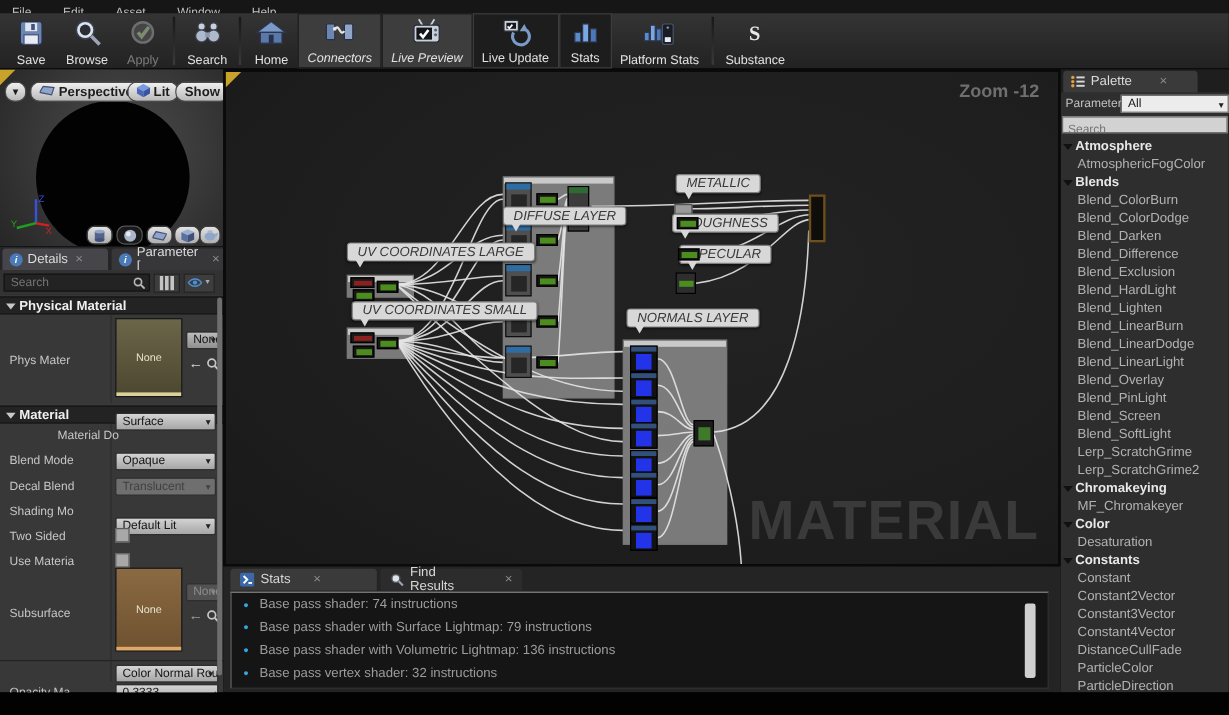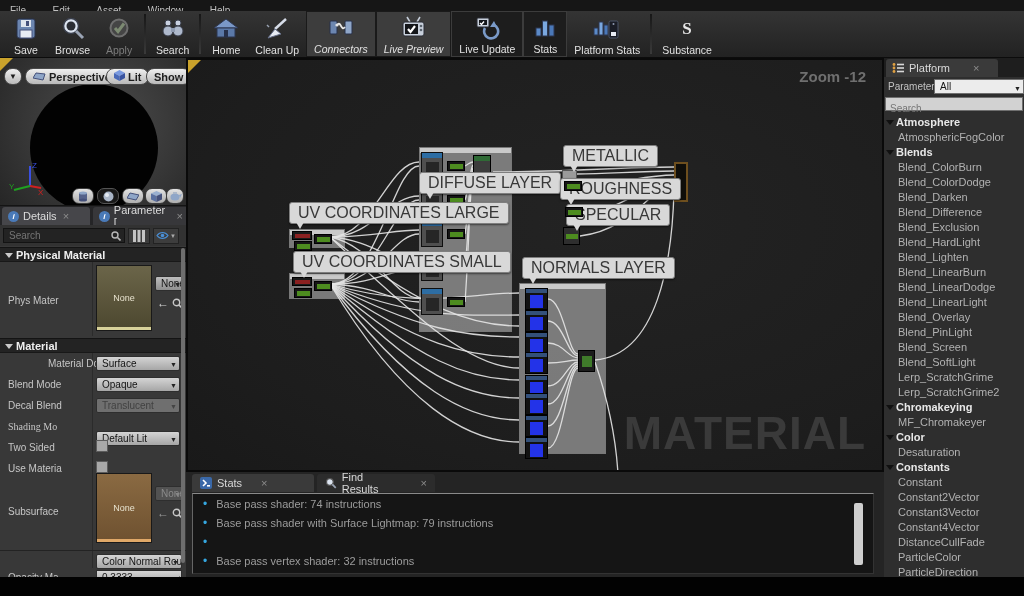--- a/index.html
+++ b/index.html
@@ -123,22 +123,22 @@
   .dmerge::before { content:""; display:block; height:5px; background:#2f6a35; }
   .nmerge { width:17px; height:22px; background:#1c1c1c; border:1px solid #000; }
   .nmerge::after { content:""; position:absolute; left:3px; top:5px; width:10px; height:11px; background:#3f7a2a; }
   .graynode { width:15px; height:9px; background:#9a9a9a; border:1px solid #555; }
   .texsm { width:17px; height:18px; background:#2e2e2e; border:1px solid #000; }
   .texsm::after { content:""; position:absolute; left:2px; top:6px; width:12px; height:5px; background:#4d8c1f; }
   .outnode { width:14px; height:40px; background:#0f0e0a; border:2px solid #6e4f1e; }
   .z5 { z-index:5; }
 
   .bubble { position:absolute; background:#d8d8d8; border:1px solid #7e7e7e; border-radius:3px;
-    font-size:16px; color:#383838; padding:1px 8px; white-space:nowrap; z-index:4;
-    box-shadow:0 1px 2px rgba(0,0,0,0.5); }
+    font-size:11px; color:#383838; padding:1px 8px; white-space:nowrap; z-index:4;
+    box-shadow:0 1px 2px rgba(0,0,0,0.5);font-style:italic; }
   .bubble::after { content:""; position:absolute; left:6px; bottom:-6px;
     border-left:4px solid transparent; border-right:4px solid transparent; border-top:7px solid #d8d8d8; }
 
   
   #stats-panel { position:absolute; left:186px; top:472px; width:698px; height:105px; background:#242424; }
   .s-tab { position:absolute; top:2px; height:18px; border-radius:3px 3px 0 0; display:flex;
     align-items:center; gap:5px; font-size:11px; color:#d8d8d8; padding:0 8px; }
   .s-tab .x { color:#8d8d8d; margin-left:14px; }
   #stats-content { position:absolute; left:6px; top:21px; width:682px; height:81px; background:#151515;
     border:1px solid #333; border-top:1px solid #8a8a8a; border-left:1px solid #666; overflow:hidden; }
@@ -221,28 +221,20 @@
   </div>
   <div class="tb-sep"></div>
   <div class="tb-btn">
     <span><svg width="26" height="24" viewBox="0 0 26 24">
           <path d="M13,2 L25,11 L1,11 Z" fill="#7a98c8" stroke="#2c3650"></path>
           <rect x="4" y="11" width="18" height="9" fill="#5b79a8" stroke="#2c3650"></rect>
           <rect x="11" y="13" width="4" height="7" fill="#26304a"></rect>
         </svg></span>
     <span>Home</span>
   </div>
-  <div class="tb-btn">
-    <span><svg width="26" height="24" viewBox="0 0 26 24">
-          <line x1="22" y1="2" x2="11" y2="12" stroke="#d6dce8" stroke-width="2.5"></line>
-          <polygon points="11,12 4,21 17,17" fill="#e8ecf4" stroke="#66708a"></polygon>
-          <line x1="3" y1="8" x2="5" y2="10" stroke="#9aa4b4" stroke-width="1.5"></line>
-        </svg></span>
-    <span>Clean Up</span>
-  </div>
   <div class="tb-btn lit">
     <span><svg width="26" height="24" viewBox="0 0 26 24">
           <rect x="2" y="5" width="7" height="13" rx="1" fill="#6c86b0" stroke="#27304a"></rect>
           <rect x="17" y="5" width="7" height="13" rx="1" fill="#8fa6c8" stroke="#27304a"></rect>
           <path d="M9,9 C13,4 13,16 17,11" fill="none" stroke="#e6e6e6" stroke-width="1.8"></path>
           <circle cx="9" cy="9" r="1.6" fill="#e6e6e6"></circle>
         </svg></span>
     <span>Connectors</span>
   </div>
   <div class="tb-btn lit">
@@ -413,26 +405,26 @@
   <span class="tool-arrow" style="left:157px; top:239px;">←</span>
   <svg class="abs" style="left:172px; top:240px;" width="11" height="11" viewBox="0 0 11 11">
       <circle cx="4.5" cy="4.5" r="3.2" fill="none" stroke="#c8c8c8" stroke-width="1.4"></circle>
       <line x1="7" y1="7" x2="10.5" y2="10.5" stroke="#c8c8c8" stroke-width="1.6"></line>
     </svg>
 
   <div class="sect-head" style="top:280px;">Material</div>
   <div class="col-div" style="top:295px; height:215px;"></div>
 
   <span class="prop-label" style="top:300px;padding-left:40px;">Material Do</span>
-  <div class="dd" style="left:96px; top:298px; width:84px;"><span>Surface</span></div>
+  <div class="dd" style="left:96px; top:286px; width:84px;"><span>Surface</span></div>
   <span class="prop-label" style="top:321px;">Blend Mode</span>
   <div class="dd" style="left:96px; top:319px; width:84px;"><span>Opaque</span></div>
   <span class="prop-label" style="top:342px;">Decal Blend</span>
   <div class="dd dis" style="left:96px; top:340px; width:84px;"><span>Translucent</span></div>
-  <span class="prop-label" style="top:363px;font-family:Liberation Serif, serif;">Shading Mo</span>
+  <span class="prop-label" style="top:363px;">Shading Mo</span>
   <div class="dd" style="left:96px; top:361px; width:84px;margin-top:12px;"><span>Default Lit</span></div>
   <span class="prop-label" style="top:384px;">Two Sided</span>
   <div class="chk" style="left:96px; top:382px;"></div>
   <span class="prop-label" style="top:405px;">Use Materia</span>
   <div class="chk" style="left:96px; top:403px;"></div>
 
   <span class="prop-label" style="top:448px;">Subsurface</span>
   <div class="thumb" style="left:96px; top:415px; height:70px; background:linear-gradient(#8a6a42,#6e5130);">
     <span>None</span>
     <span class="strip" style="background:#e0a868;"></span>
@@ -575,20 +567,21 @@
         <div class="stat-line">
           <span class="bullet">•</span>
           <span>Base pass shader: 74 instructions</span>
         </div>
         <div class="stat-line">
           <span class="bullet">•</span>
           <span>Base pass shader with Surface Lightmap: 79 instructions</span>
         </div>
         <div class="stat-line">
           <span class="bullet">•</span>
+          <span>Base pass shader with Volumetric Lightmap: 136 instructions</span>
         </div>
         <div class="stat-line">
           <span class="bullet">•</span>
           <span>Base pass vertex shader: 32 instructions</span>
         </div>
         <div class="stat-line">
           <span class="bullet">•</span>
           <span>Texture samplers: 2/16</span>
         </div>
       </div>
@@ -600,21 +593,21 @@
   <div id="palette-tabbar">
     <div id="palette-tab">
       <svg width="12" height="12" viewBox="0 0 12 12">
           <circle cx="2" cy="2.5" r="1.4" fill="#e0a040"></circle>
           <circle cx="2" cy="6" r="1.4" fill="#e0a040"></circle>
           <circle cx="2" cy="9.5" r="1.4" fill="#e0a040"></circle>
           <rect x="5" y="1.7" width="7" height="1.6" fill="#d8d8d8"></rect>
           <rect x="5" y="5.2" width="7" height="1.6" fill="#d8d8d8"></rect>
           <rect x="5" y="8.7" width="7" height="1.6" fill="#d8d8d8"></rect>
         </svg>
-      <span>Platform</span>
+      <span>Palette</span>
       <span class="x">×</span>
     </div>
   </div>
   <div id="cat-row">
     <span style="position:absolute; left:4px; top:2px;">Parameter:</span>
     <div id="cat-dd"><span>All</span></div>
   </div>
   <div id="pal-search">
     <input placeholder="Search" style="">
   </div>

